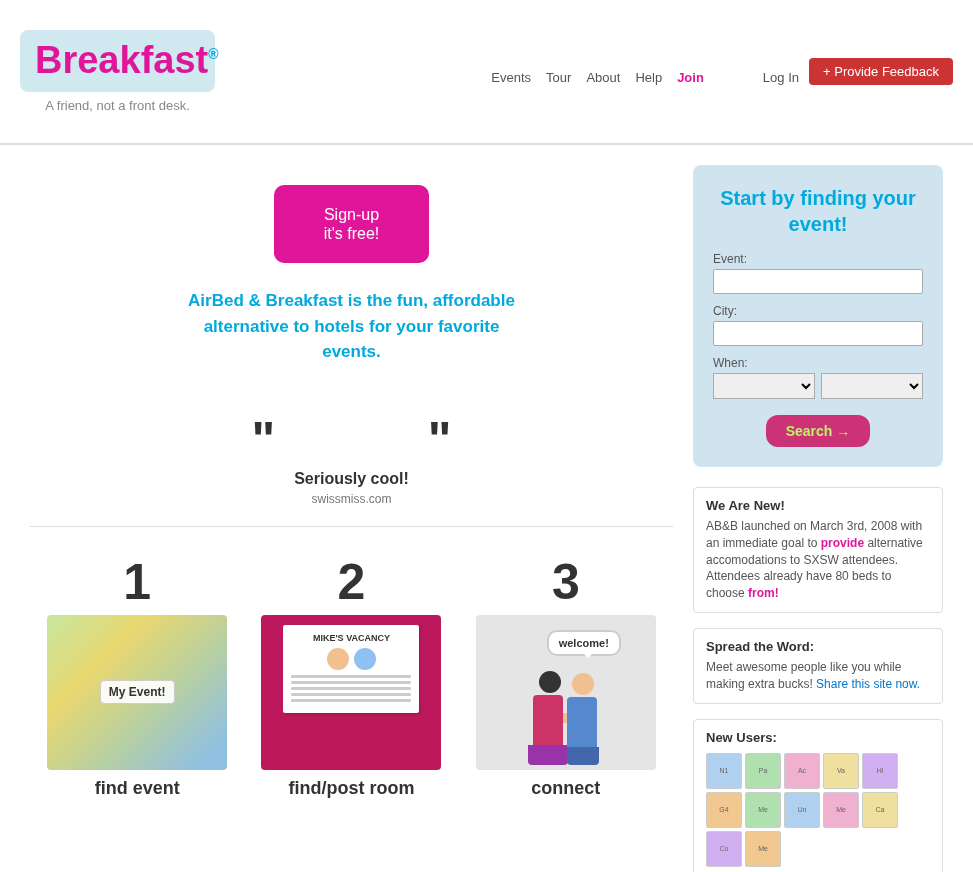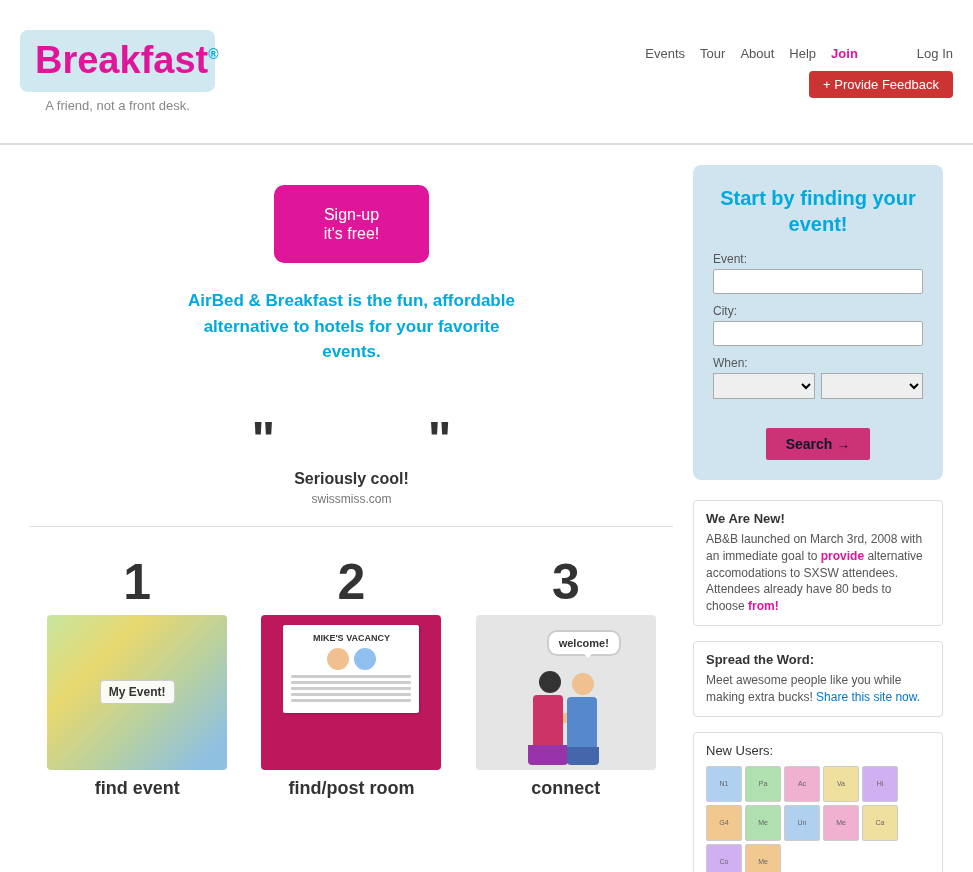--- a/index.html
+++ b/index.html
@@ -8,21 +8,21 @@
     
     #header { background: #fff; border-bottom: 2px solid #ddd; padding: 0 20px; display: flex; align-items: center; justify-content: space-between; height: 145px; }
     #logo-area { display: flex; flex-direction: column; }
     #logo-box { background: #d0e8f0; border-radius: 8px; padding: 10px 15px; width: 195px; }
     #logo-text { font-size: 38px; font-weight: 900; line-height: 1.1; }
     #logo-airbed { color: #00aadd; }
     #logo-breakfast { color: #e0169a; display: block; }
     #logo-reg { font-size: 14px; color: #00aadd; vertical-align: super; }
     #tagline { color: #888; font-size: 13px; text-align: center; margin-top: 6px; }
 
-    #top-nav { display: flex; flex-direction: column; align-items: flex-end; gap: 10px; }
+    #top-nav { display: flex; flex-direction: row; align-items: flex-end; gap: 10px; }
     #top-links { display: flex; gap: 15px; align-items: center; }
     #top-links a { text-decoration: none; color: #555; font-size: 13px; }
     #join-link { color: #e0169a !important; font-weight: bold; }
     #login-link { color: #555; margin-left: 44px; }
     #feedback-btn { background: #cc3333; color: #fff; padding: 6px 14px; border: none; border-radius: 4px; cursor: pointer; font-size: 13px; }
 
     
     #main { display: flex; padding: 20px 30px; gap: 20px; }
     #content { flex: 1; }
     #sidebar { width: 250px; flex-shrink: 0; }
@@ -65,34 +65,34 @@
     .connect-bubble::after { content: ''; position: absolute; bottom: -8px; left: 50%; border: 4px solid transparent; border-top-color: white; }
 
     
     #find-event-box { background: #d0e4f0; border-radius: 8px; padding: 20px; margin-bottom: 20px; }
     #find-event-title { font-size: 20px; font-weight: bold; color: #00aadd; text-align: center; line-height: 1.3; margin-bottom: 15px; }
     .form-group { margin-bottom: 10px; }
     .form-label { font-size: 12px; color: #555; margin-bottom: 3px; display: block; }
     .form-input { width: 100%; border: 1px solid #aaa; padding: 4px 6px; font-size: 13px; border-radius: 2px; }
     #when-row { display: flex; gap: 6px; }
     #when-row select { flex: 1; border: 1px solid #aaa; padding: 4px; font-size: 12px; }
-    #search-btn { background: #cc3377; color: #0f172a; border: none; padding: 8px 20px; border-radius: 2px; cursor: pointer; font-size: 14px; font-weight: bold; display: block; margin: 29px auto 0; }
+    #search-btn { background: #cc3377; color: #bef264; border: none; padding: 8px 20px; border-radius: 12px; cursor: pointer; font-size: 14px; font-weight: bold; display: block; margin: 16px auto 0; }
 
     #we-are-new { background: #fff; border: 1px solid #ddd; border-radius: 4px; padding: 10px 12px; margin-bottom: 15px; }
     #we-are-new h3 { font-size: 13px; font-weight: bold; color: #333; margin-bottom: 5px; }
     #we-are-new p { font-size: 12px; color: #555; line-height: 1.4; }
     #we-are-new .highlight { color: #e0169a; font-weight: bold; }
 
     #spread-word { background: #fff; border: 1px solid #ddd; border-radius: 4px; padding: 10px 12px; margin-bottom: 15px; }
     #spread-word h3 { font-size: 13px; font-weight: bold; color: #333; margin-bottom: 5px; }
     #spread-word p { font-size: 12px; color: #555; line-height: 1.4; }
     #spread-word a { color: #0077cc; text-decoration: none; }
 
     #new-users { background: #fff; border: 1px solid #ddd; border-radius: 4px; padding: 10px 12px; margin-bottom: 15px; }
-    #new-users h3 { font-size: 13px; font-weight: normal; color: #333; margin-bottom: 8px; }
+    #new-users h3 { font-size: 13px; font-weight: bold; color: #333; margin-bottom: 8px; }
     .avatar-grid { display: flex; flex-wrap: wrap; gap: 3px; }
     .avatar-thumb { width: 36px; height: 36px; background: #ddd; border: 1px solid #ccc; border-radius: 2px; display: flex; align-items: center; justify-content: center; font-size: 8px; color: #666; overflow: hidden; }
     .avatar-thumb.blue { background: #b0d0f0; }
     .avatar-thumb.green { background: #b0e0b0; }
     .avatar-thumb.pink { background: #f0b0d0; }
     .avatar-thumb.yellow { background: #f0e0a0; }
     .avatar-thumb.purple { background: #d0b0f0; }
     .avatar-thumb.orange { background: #f0c890; }
   </style>
 </head>

